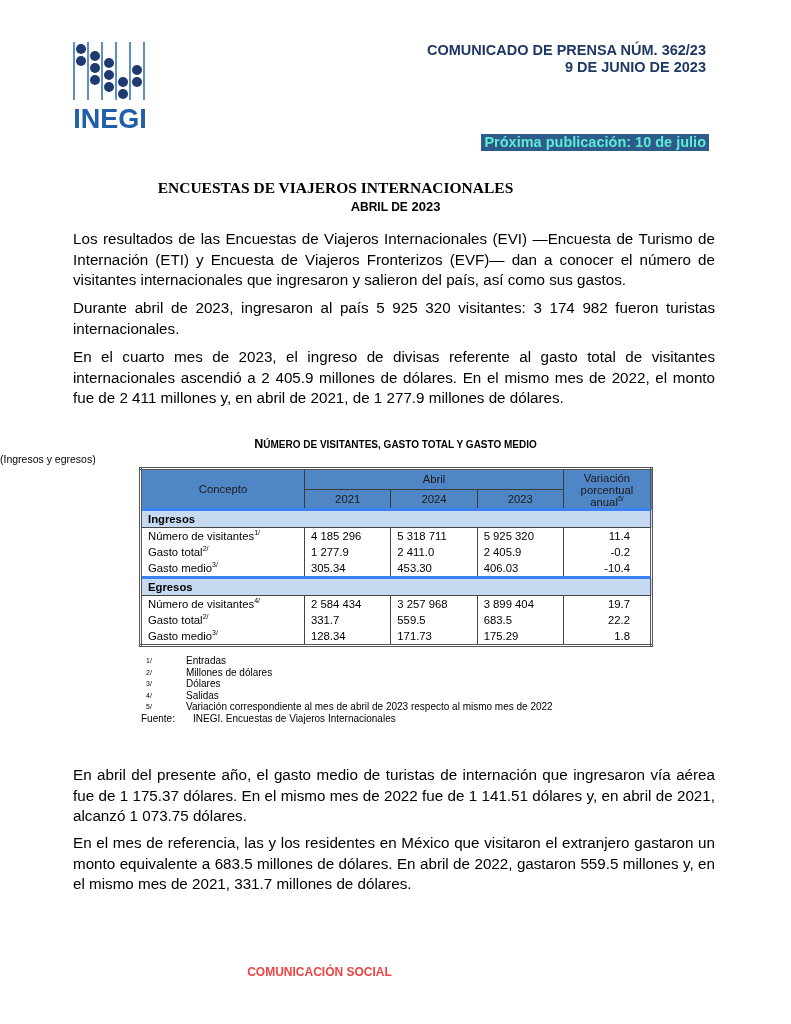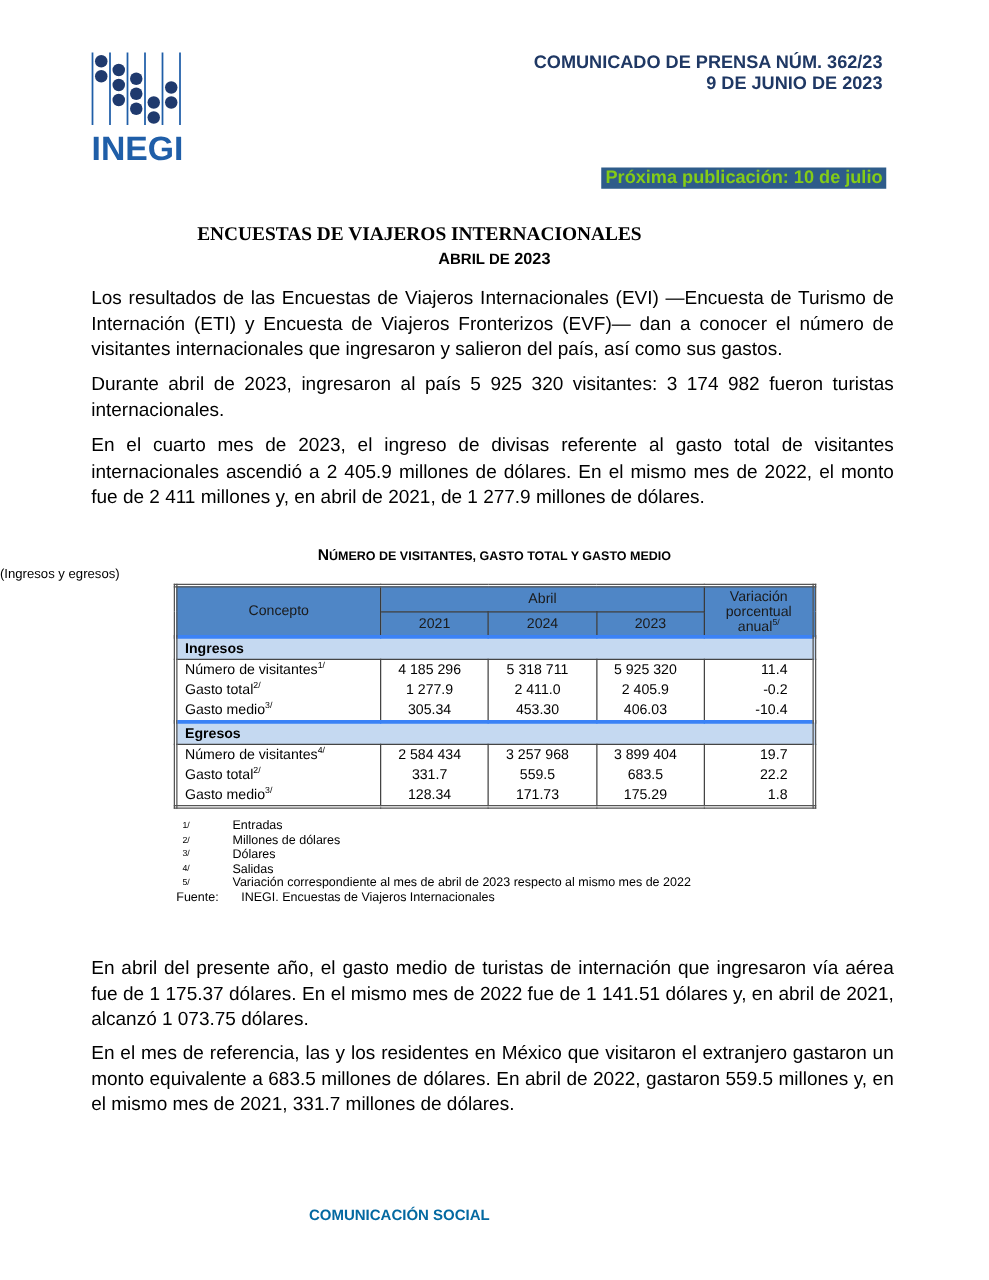--- a/index.html
+++ b/index.html
@@ -1,40 +1,40 @@
 <!DOCTYPE html>
 <html><head>
 <meta charset="utf-8">
 <style>
   html, body { margin: 0; padding: 0; background: #ffffff; }
   body { width: 791px; height: 1024px; position: relative; overflow: hidden; font-family: "Liberation Sans", sans-serif; color: #000; }
   .logo { position: absolute; left: 70px; top: 40px; width: 90px; height: 92px; text-align: right; }
   .header-right { position: absolute; right: 85px; top: 42px; text-align: right; color: #1f3864; font-weight: bold; font-size: 14.5px; line-height: 16.5px; }
-  .next-pub { position: absolute; right: 82px; top: 134px; background: #2e5c8a; color: #84cc16; font-weight: bold; font-size: 14.5px; padding: 0 3px; line-height: 17px; }
+  .next-pub { position: absolute; right: 82px; top: 134px; background: #2e5c8a; color: #5eead4; font-weight: bold; font-size: 14.5px; padding: 0 3px; line-height: 17px; }
   .title { position: absolute; left: 0; width: 671px; top: 179px; text-align: center; font-weight: bold; font-size: 15.5px; font-family: Liberation Serif, serif; }
   .subtitle { position: absolute; left: 0; width: 791px; top: 199px; text-align: center; font-weight: bold; font-size: 13px; }
   .subtitle .sc { font-size: 12px; }
   .para { position: absolute; left: 73px; width: 642px; font-size: 15.2px; line-height: 20.5px; text-align: justify; }
   .p1 { top: 229px; } .p2 { top: 298px; } .p3 { top: 347px; }
   .p4 { top: 765px; } .p5 { top: 833px; }
   .tbl-title { position: absolute; left: 0; width: 791px; top: 437px; text-align: center; font-weight: bold; font-size: 12.5px; }
   .tbl-title .sc { font-size: 10px; }
   .tbl-sub { position: absolute; left: 0; width: 791px; top: 453px; text-align: left; font-size: 10.5px; }
   table.data { position: absolute; left: 139px; top: 467px; width: 514px; border-collapse: collapse; font-size: 11.3px; border: 3px double #555; }
   table.data td, table.data th { padding: 0 6px; height: 16px; line-height: 16px; }
   table.data th { background: #4f86c6; color: #1a1a1a; font-weight: normal; border: 1px solid #3a3a3a; text-align: center; }
   table.data tr.sect td { background: #c5d9f1; font-weight: bold; border-top: 3px solid #3b82f6; border-bottom: 1px solid #444; }
   table.data td.c { border-right: 1px solid #444; }
-  table.data td.num { text-align: center; border-right: 1px solid #444; padding-right: 14px; }
+  table.data td.num { text-align: left; border-right: 1px solid #444; padding-right: 14px; }
   table.data td.var { text-align: right; padding-right: 20px; }
   sup { font-size: 7px; line-height: 0; }
   .notes { position: absolute; left: 146px; top: 655px; font-size: 10px; line-height: 11.6px; }
   .notes .n { display: inline-block; width: 40px; font-size: 7px; vertical-align: top; }
   .notes .f { display: inline-block; width: 52px; margin-left: -5px; }
-  .footer { position: absolute; left: 0; width: 639px; top: 965px; text-align: center; color: #0369a1; font-weight: bold; font-size: 12px; }
+  .footer { position: absolute; left: 0; width: 639px; top: 965px; text-align: center; color: #ef4444; font-weight: bold; font-size: 12px; }
 </style>
 </head>
 <body>
 
 <div class="logo">
   <svg width="90" height="92" viewBox="0 0 90 92">
     <g stroke="#1f5ea8" stroke-width="1.4">
       <line x1="4" y1="2" x2="4" y2="60"></line>
         <line x1="18" y1="2" x2="18" y2="60"></line>
       <line x1="32" y1="2" x2="32" y2="60"></line>

